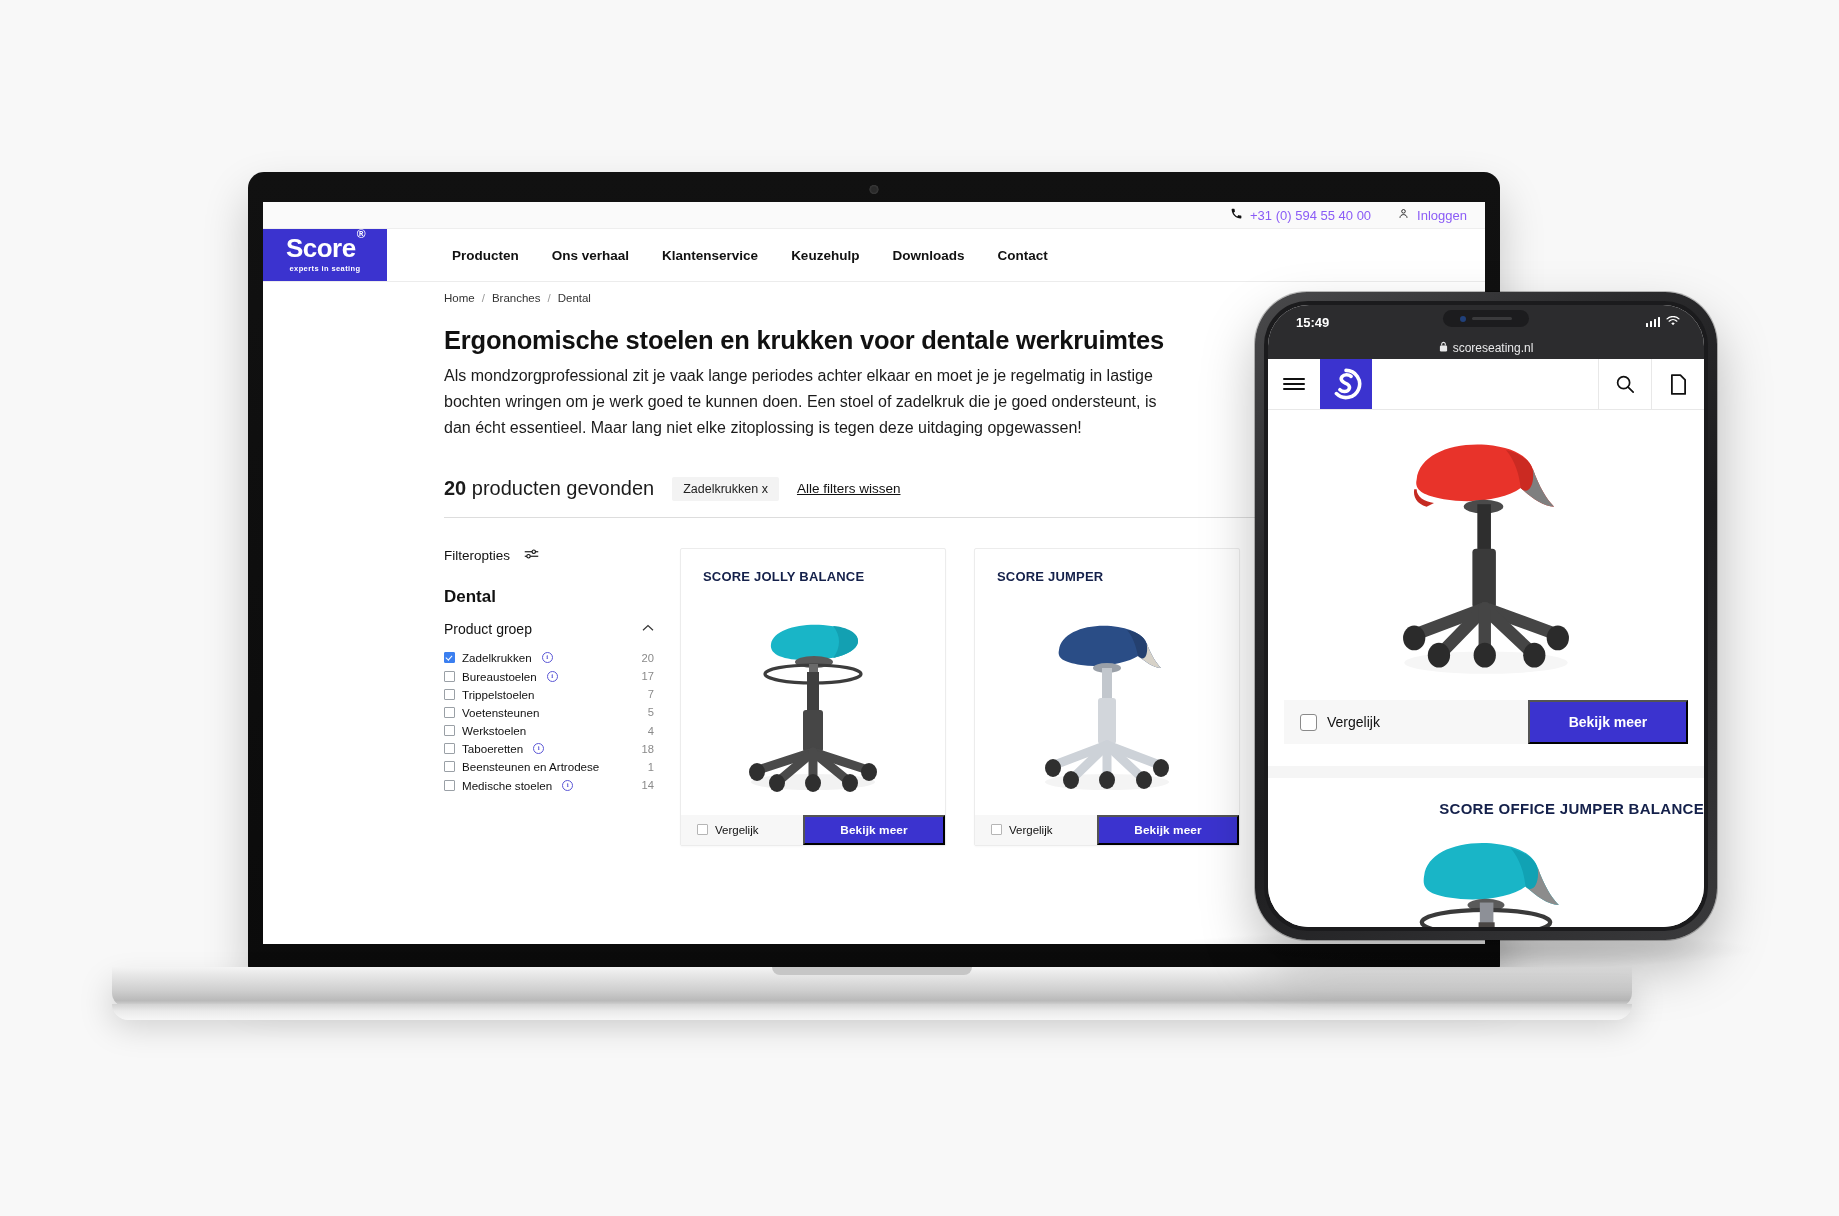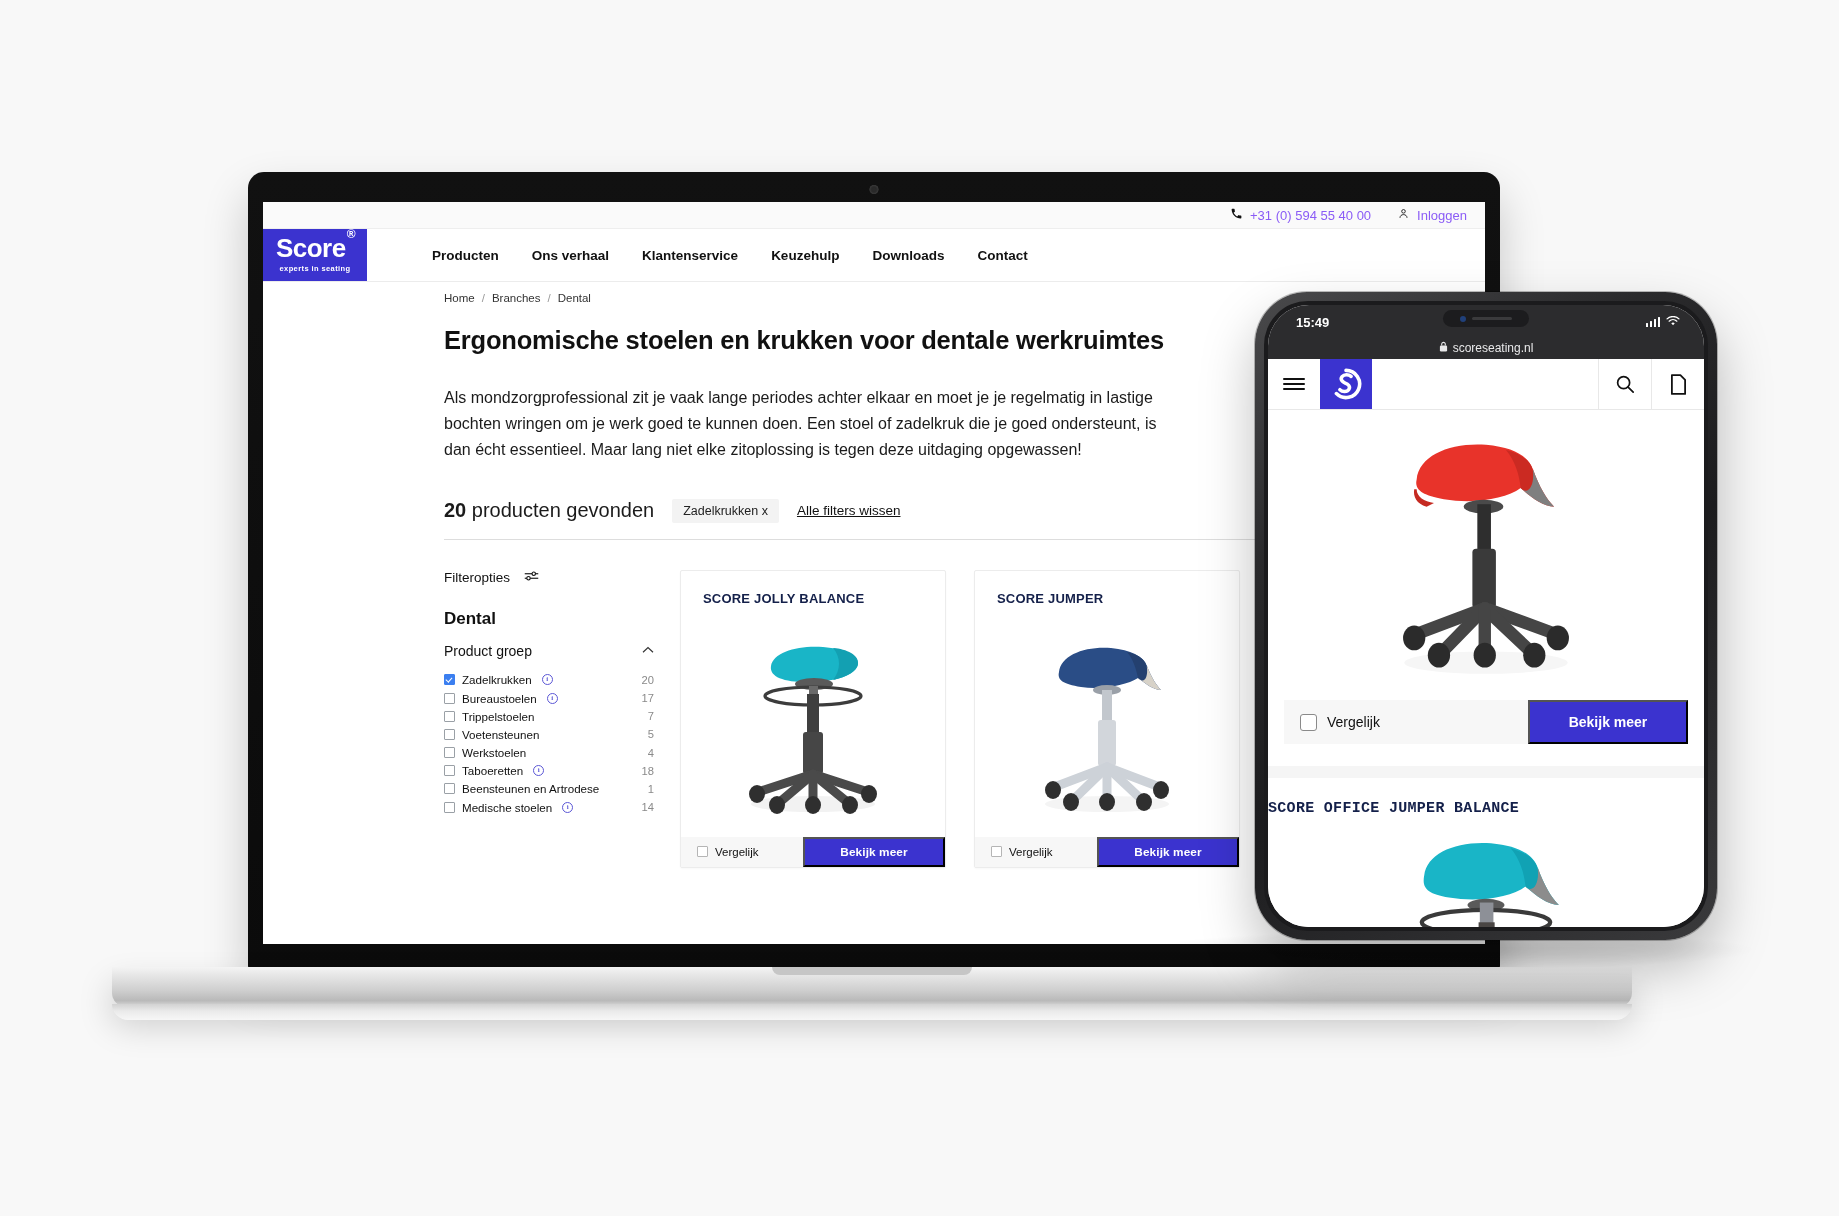--- a/index.html
+++ b/index.html
@@ -59,37 +59,37 @@
     height:26px;background:#fafafa;border-bottom:1px solid #eee;
     display:flex;align-items:center;justify-content:flex-end;
     padding-right:18px;gap:26px;font-size:13px;color:#8b5cf6;
   }
   .topbar .tb-item{display:flex;align-items:center;gap:7px;white-space:nowrap;}
   .header{
     height:52px;display:flex;align-items:stretch;background:#fff;
     border-bottom:1px solid #ececec;position:relative;
   }
   .logo{
-    width:104px;background:#3b33cf;display:flex;flex-direction:column;
+    width:124px;background:#3b33cf;display:flex;flex-direction:column;
     align-items:center;justify-content:center;color:#fff;position:relative;
   }
   .logo .word{font-size:26px;font-weight:700;letter-spacing:-.5px;line-height:.9;position:relative;}
   .logo .word sup{font-size:12px;position:relative;top:-9px;left:1px;}
   .logo .tag{font-size:7.5px;letter-spacing:.4px;margin-top:4px;font-weight:600;}
   .nav{display:flex;align-items:center;gap:33px;padding-left:65px;}
   .nav a{font-size:13.5px;font-weight:700;color:#111;text-decoration:none;white-space:nowrap;}
   .crumbs{
     padding:10px 0 8px 181px;font-size:11.5px;color:#333;
     display:flex;gap:7px;align-items:center;background:#fff;
   }
   .crumbs .sep{color:#999;}
   .crumbs a{color:#333;text-decoration:none;}
   .hero{padding:14px 0 0 181px;}
   h1.page-title{
-    font-size:25.5px;font-weight:700;color:#111;margin:0 0 30px 0;letter-spacing:-.2px;
+    font-size:25.5px;font-weight:700;color:#111;margin:0 0 8px 0;letter-spacing:-.2px;
   }
   .intro{font-size:16px;line-height:1.62;color:#1b1b1b;max-width:735px;margin:0;}
   .found-row{
     display:flex;align-items:center;gap:18px;padding:36px 0 0 181px;
   }
   .found-count{font-size:20px;color:#1b1b1b;}
   .found-count b{font-weight:700;}
   .chip{
     font-size:12.5px;color:#222;background:#f3f3f3;border-radius:2px;
     padding:5px 11px;white-space:nowrap;
@@ -199,21 +199,21 @@
   .p-foot{display:flex;align-items:stretch;height:44px;background:#f7f7f7;margin:10px 16px 0 16px;}
   .p-cmp{display:flex;align-items:center;gap:10px;flex:1;padding-left:16px;font-size:14px;color:#111;}
   .p-cmp .cbox{width:15px;height:15px;border:1.6px solid #8a8a8a;border-radius:3px;background:#fff;}
   .p-btn{
     background:#3b33cf;color:#fff;font-size:14px;font-weight:700;width:160px;
     display:flex;align-items:center;justify-content:center;
   }
   .p-div{height:10px;background:#fff;}
   .p-sep{height:12px;background:#f5f5f5;margin-top:12px;}
   .p-card2-title{
-    font-size:15px;font-weight:700;color:#14204a;text-align:left;padding:22px 0 4px;letter-spacing:.3px;font-family:Liberation Mono, monospace;
+    font-size:15px;font-weight:700;color:#14204a;text-align:right;padding:22px 0 4px;letter-spacing:.3px;
   }
   .p-prod-img2{height:170px;display:flex;align-items:flex-start;justify-content:center;overflow:hidden;}
 
   .shadow-floor{
     position:absolute;left:1140px;top:930px;width:620px;height:40px;
     background:radial-gradient(ellipse at center, rgba(0,0,0,.13) 0%, rgba(0,0,0,0) 70%);
     z-index:5;
   }
 </style>
 </head>

